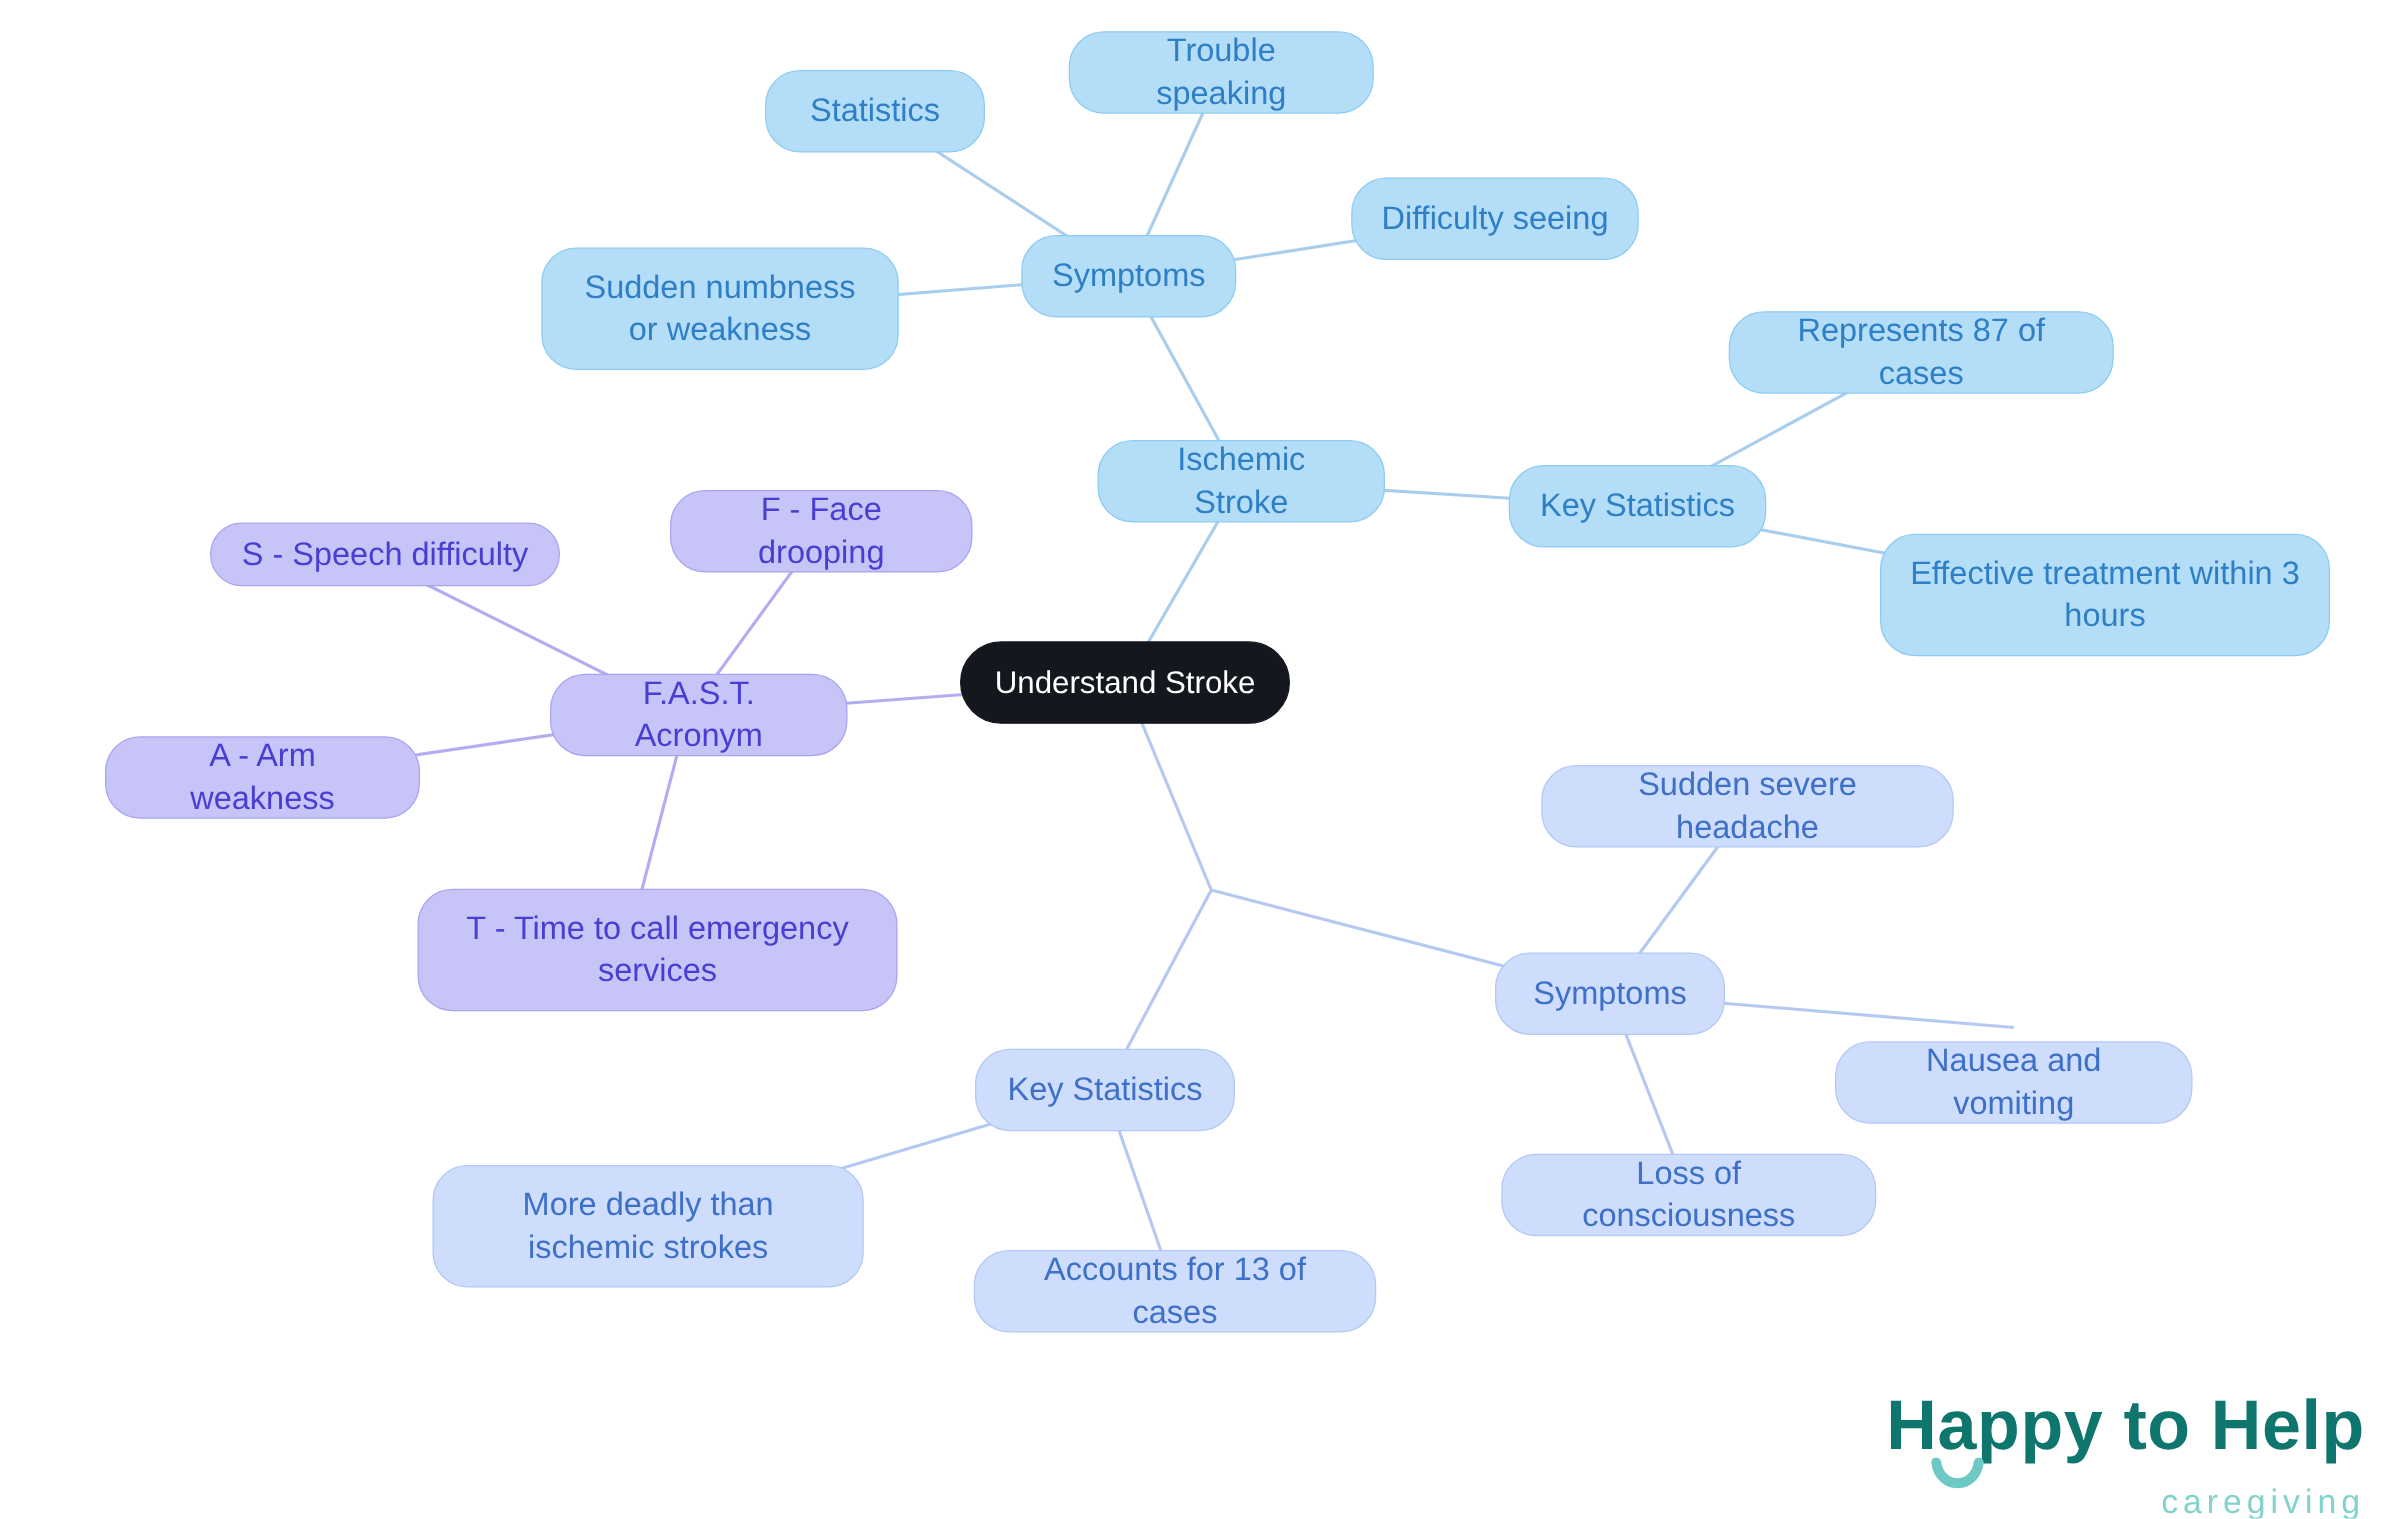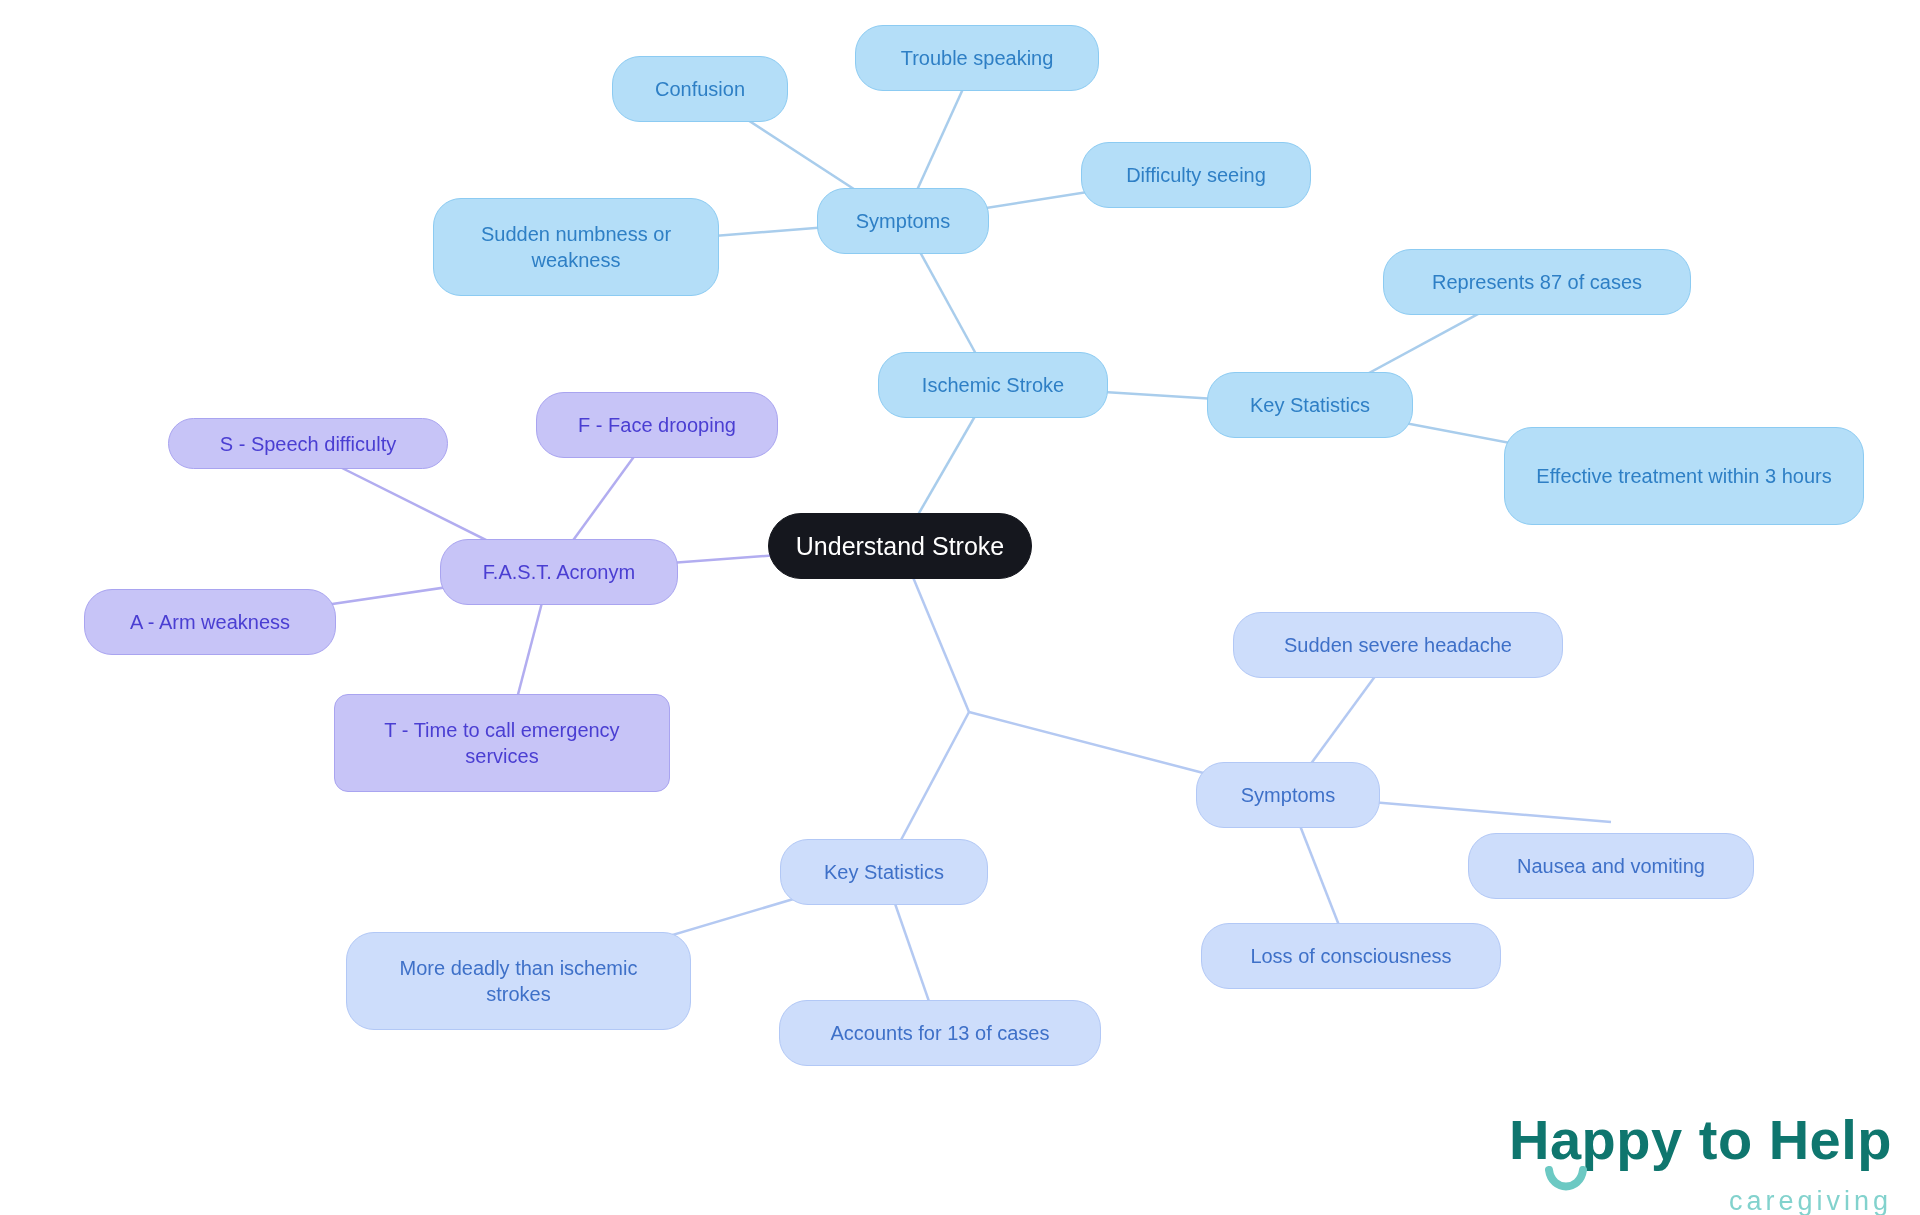--- a/index.html
+++ b/index.html
@@ -20,21 +20,21 @@
   .edge-purple { stroke: #b2adf0; stroke-width: 2.5; }
   .edge-peri   { stroke: #b4c9f2; stroke-width: 2.5; }
   .node {
     position: absolute;
     display: flex;
     align-items: center;
     justify-content: center;
     text-align: center;
     box-sizing: border-box;
     border-radius: 28px;
-    font-size: 20px;
+    font-size: 26px;
     line-height: 1.3;
     padding: 10px 22px;
     user-select: none;
   }
   .n-root {
     background: #15171e;
     color: #ffffff;
     border: 1.5px solid #15171e;
     border-radius: 33px;
     font-size: 25px;
@@ -115,33 +115,33 @@
     <line class="edge-peri" x1="1288" y1="795" x2="1351" y2="956"></line>
     <line class="edge-peri" x1="969" y1="712" x2="884" y2="872"></line>
     <line class="edge-peri" x1="884" y1="872" x2="518" y2="981"></line>
     <line class="edge-peri" x1="884" y1="872" x2="940" y2="1033"></line>
   </svg>
 
   <div class="node n-root" style="left:768px; top:513px; width:264px; height:66px;">Understand Stroke</div>
 
   <div class="node n-blue" style="left:878px; top:352px; width:230px; height:66px;">Ischemic Stroke</div>
   <div class="node n-blue" style="left:817px; top:188px; width:172px; height:66px;">Symptoms</div>
-  <div class="node n-blue" style="left:612px; top:56px; width:176px; height:66px;">Confusion</div>
+  <div class="node n-blue" style="left:612px; top:56px; width:176px; height:66px;">Statistics</div>
   <div class="node n-blue" style="left:855px; top:25px; width:244px; height:66px;">Trouble speaking</div>
   <div class="node n-blue" style="left:1081px; top:142px; width:230px; height:66px;">Difficulty seeing</div>
   <div class="node n-blue" style="left:433px; top:198px; width:286px; height:98px;">Sudden numbness or weakness</div>
   <div class="node n-blue" style="left:1207px; top:372px; width:206px; height:66px;">Key Statistics</div>
   <div class="node n-blue" style="left:1383px; top:249px; width:308px; height:66px;">Represents 87 of cases</div>
   <div class="node n-blue" style="left:1504px; top:427px; width:360px; height:98px;">Effective treatment within 3 hours</div>
 
   <div class="node n-purple" style="left:440px; top:539px; width:238px; height:66px;">F.A.S.T. Acronym</div>
   <div class="node n-purple" style="left:536px; top:392px; width:242px; height:66px;">F - Face drooping</div>
   <div class="node n-purple" style="left:168px; top:418px; width:280px; height:51px;">S - Speech difficulty</div>
   <div class="node n-purple" style="left:84px; top:589px; width:252px; height:66px;">A - Arm weakness</div>
-  <div class="node n-purple" style="left:334px; top:694px; width:336px; height:98px;border-radius:14px;">T - Time to call emergency services</div>
+  <div class="node n-purple" style="left:334px; top:711px; width:384px; height:98px;">T - Time to call emergency services</div>
 
   <div class="node n-peri" style="left:1196px; top:762px; width:184px; height:66px;">Symptoms</div>
   <div class="node n-peri" style="left:1233px; top:612px; width:330px; height:66px;">Sudden severe headache</div>
   <div class="node n-peri" style="left:1468px; top:833px; width:286px; height:66px;">Nausea and vomiting</div>
   <div class="node n-peri" style="left:1201px; top:923px; width:300px; height:66px;">Loss of consciousness</div>
   <div class="node n-peri" style="left:780px; top:839px; width:208px; height:66px;">Key Statistics</div>
   <div class="node n-peri" style="left:346px; top:932px; width:345px; height:98px;">More deadly than ischemic strokes</div>
   <div class="node n-peri" style="left:779px; top:1000px; width:322px; height:66px;">Accounts for 13 of cases</div>
 
   <div class="logo">

